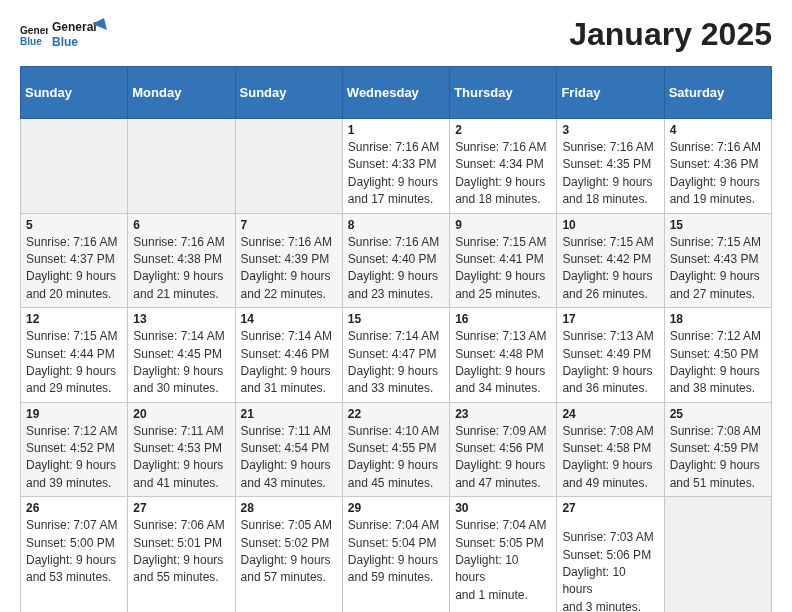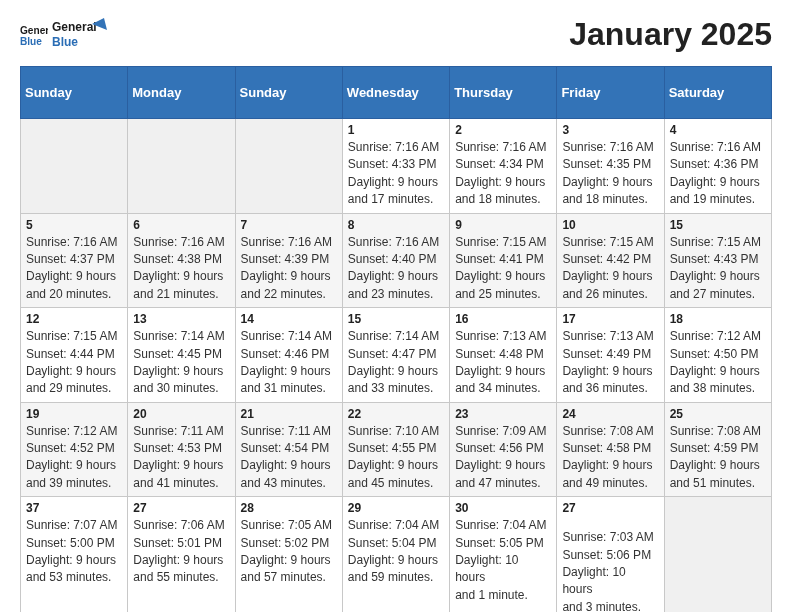--- a/index.html
+++ b/index.html
@@ -266,21 +266,21 @@
         </td>
         <td>
           <div class="day-num">21</div>
           <div class="day-info" style="white-space: pre-line;">Sunrise: 7:11 AM
 Sunset: 4:54 PM
 Daylight: 9 hours
 and 43 minutes.</div>
         </td>
         <td>
           <div class="day-num">22</div>
-          <div class="day-info" style="white-space: pre-line;">Sunrise: 7:10 AM
+          <div class="day-info" style="white-space: pre-line;">Sunrise: 4:10 AM
 Sunset: 4:55 PM
 Daylight: 9 hours
 and 45 minutes.</div>
         </td>
         <td>
           <div class="day-num">23</div>
           <div class="day-info" style="white-space: pre-line;">Sunrise: 7:09 AM
 Sunset: 4:56 PM
 Daylight: 9 hours
 and 47 minutes.</div>
@@ -295,21 +295,21 @@
         <td>
           <div class="day-num">25</div>
           <div class="day-info" style="white-space: pre-line;">Sunrise: 7:08 AM
 Sunset: 4:59 PM
 Daylight: 9 hours
 and 51 minutes.</div>
         </td>
       </tr>
       <tr>
         <td>
-          <div class="day-num">37</div>
+          <div class="day-num">26</div>
           <div class="day-info" style="white-space: pre-line;">Sunrise: 7:07 AM
 Sunset: 5:00 PM
 Daylight: 9 hours
 and 53 minutes.</div>
         </td>
         <td>
           <div class="day-num">27</div>
           <div class="day-info" style="white-space: pre-line;">Sunrise: 7:06 AM
 Sunset: 5:01 PM
 Daylight: 9 hours

